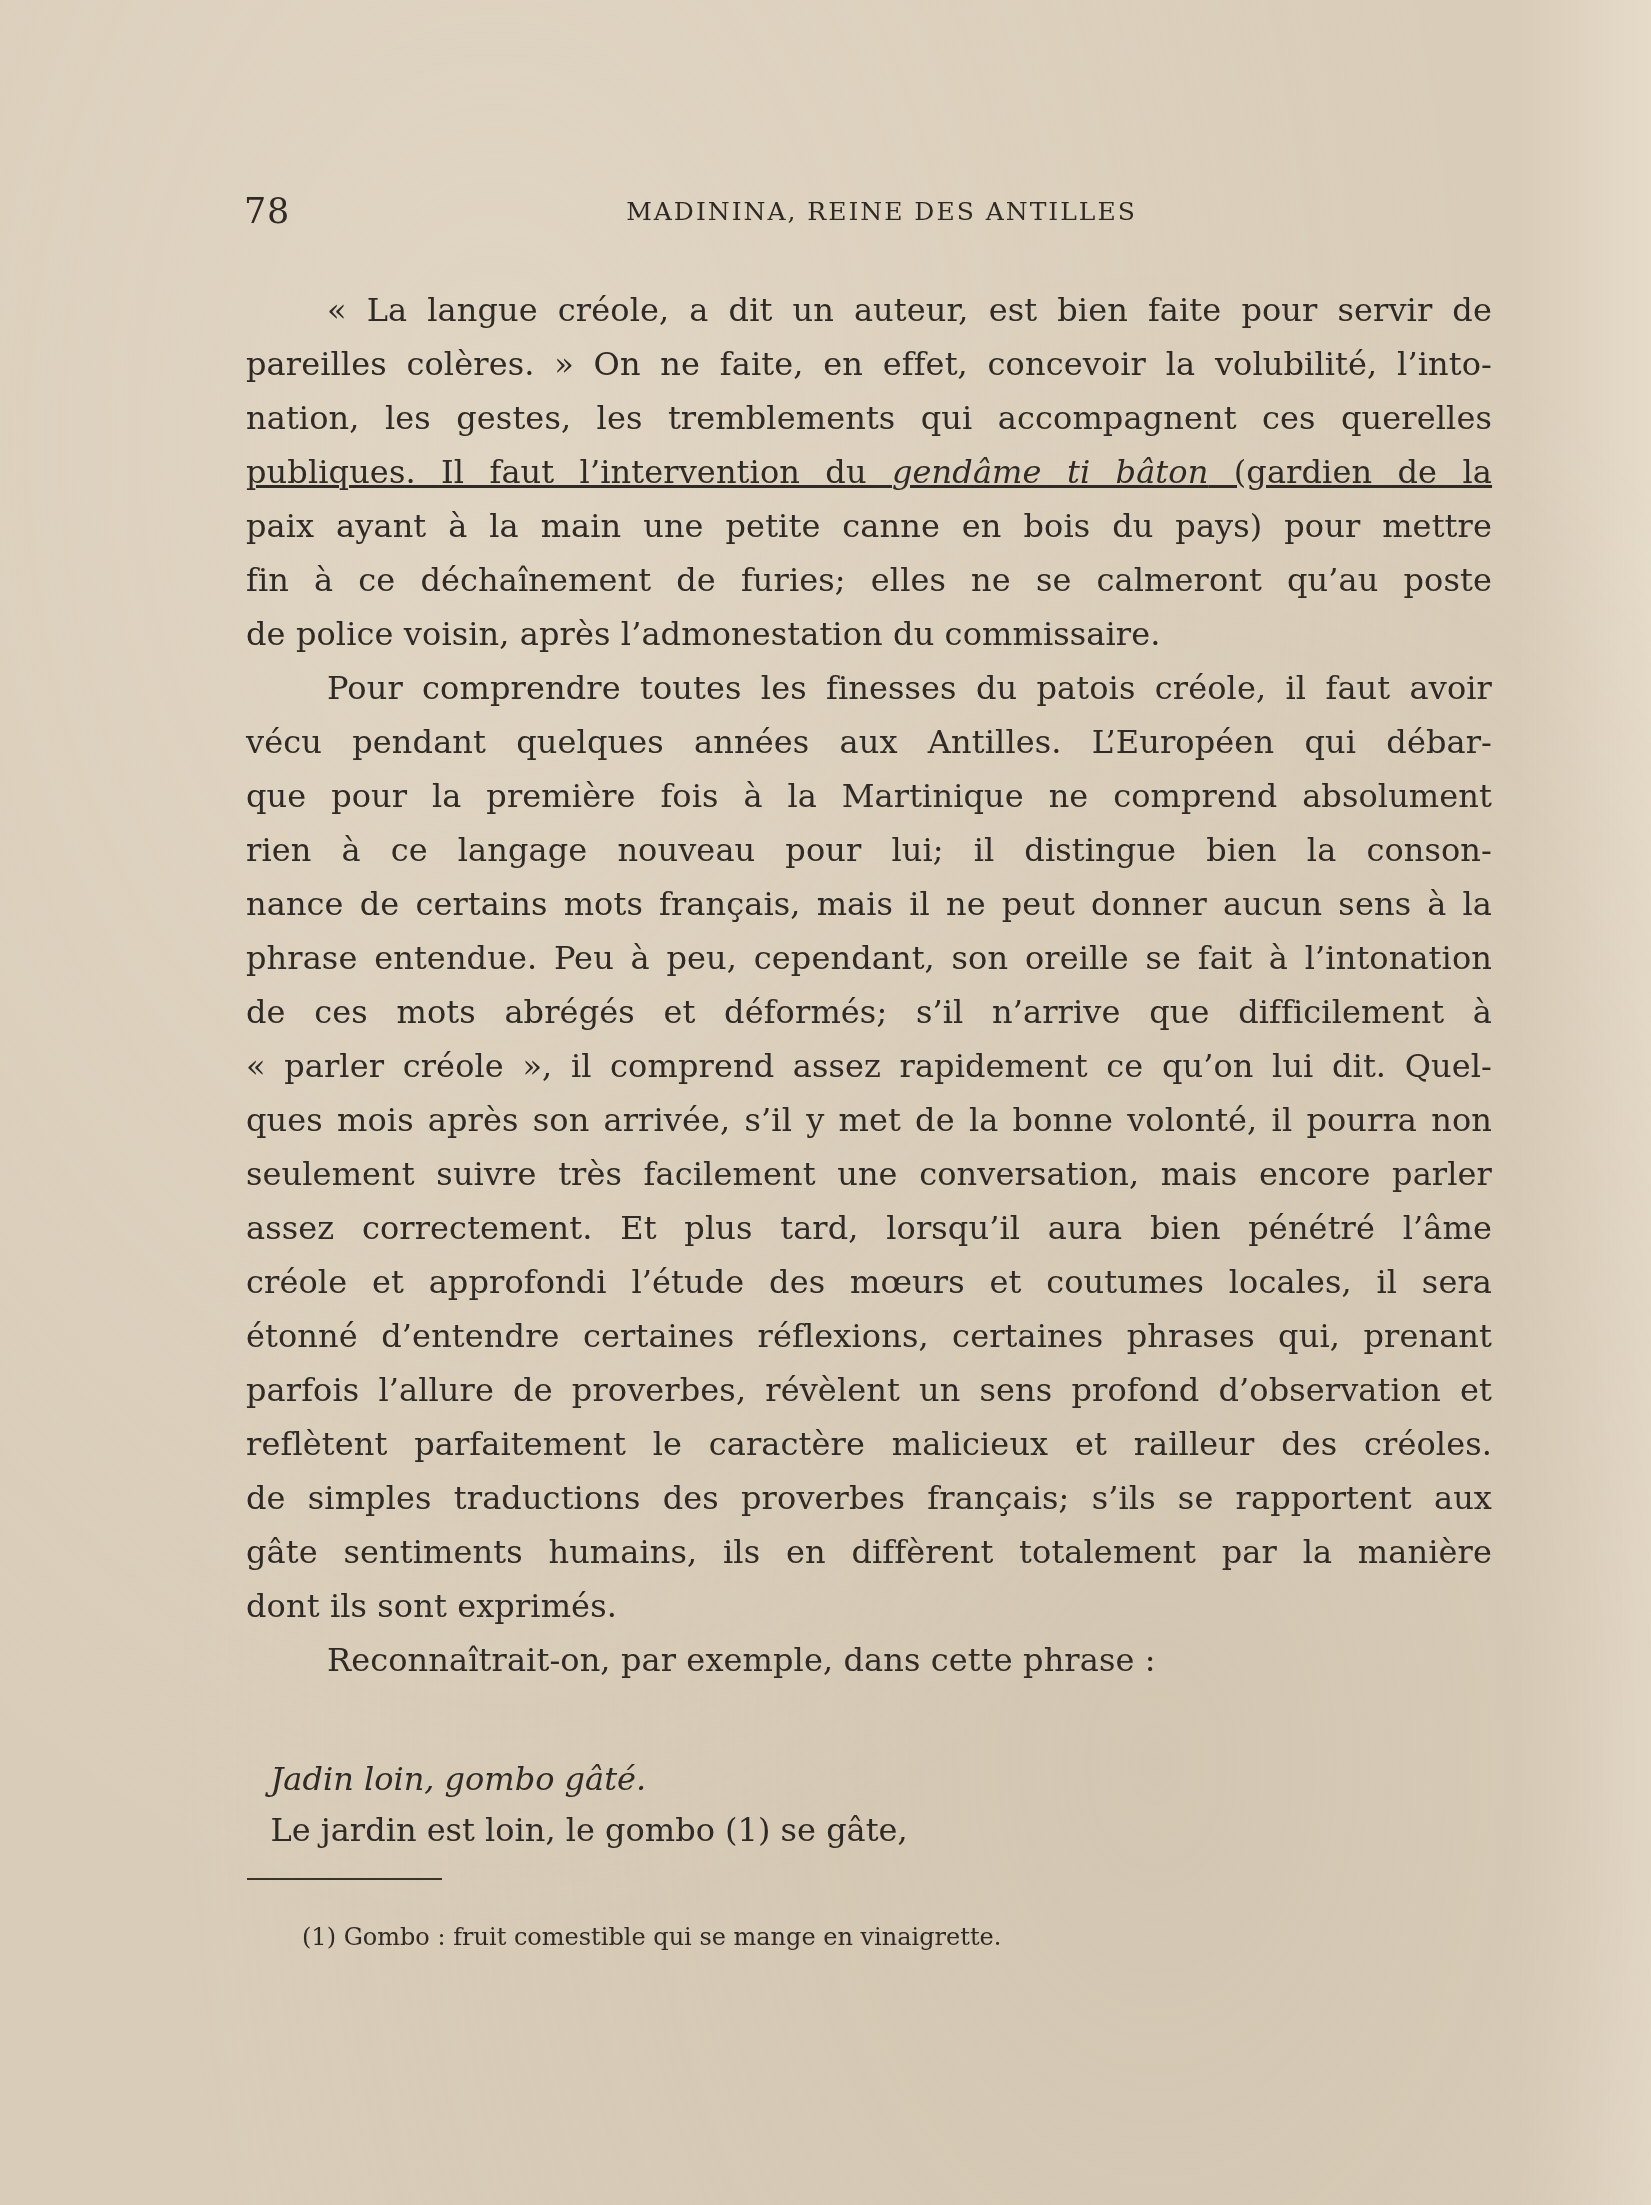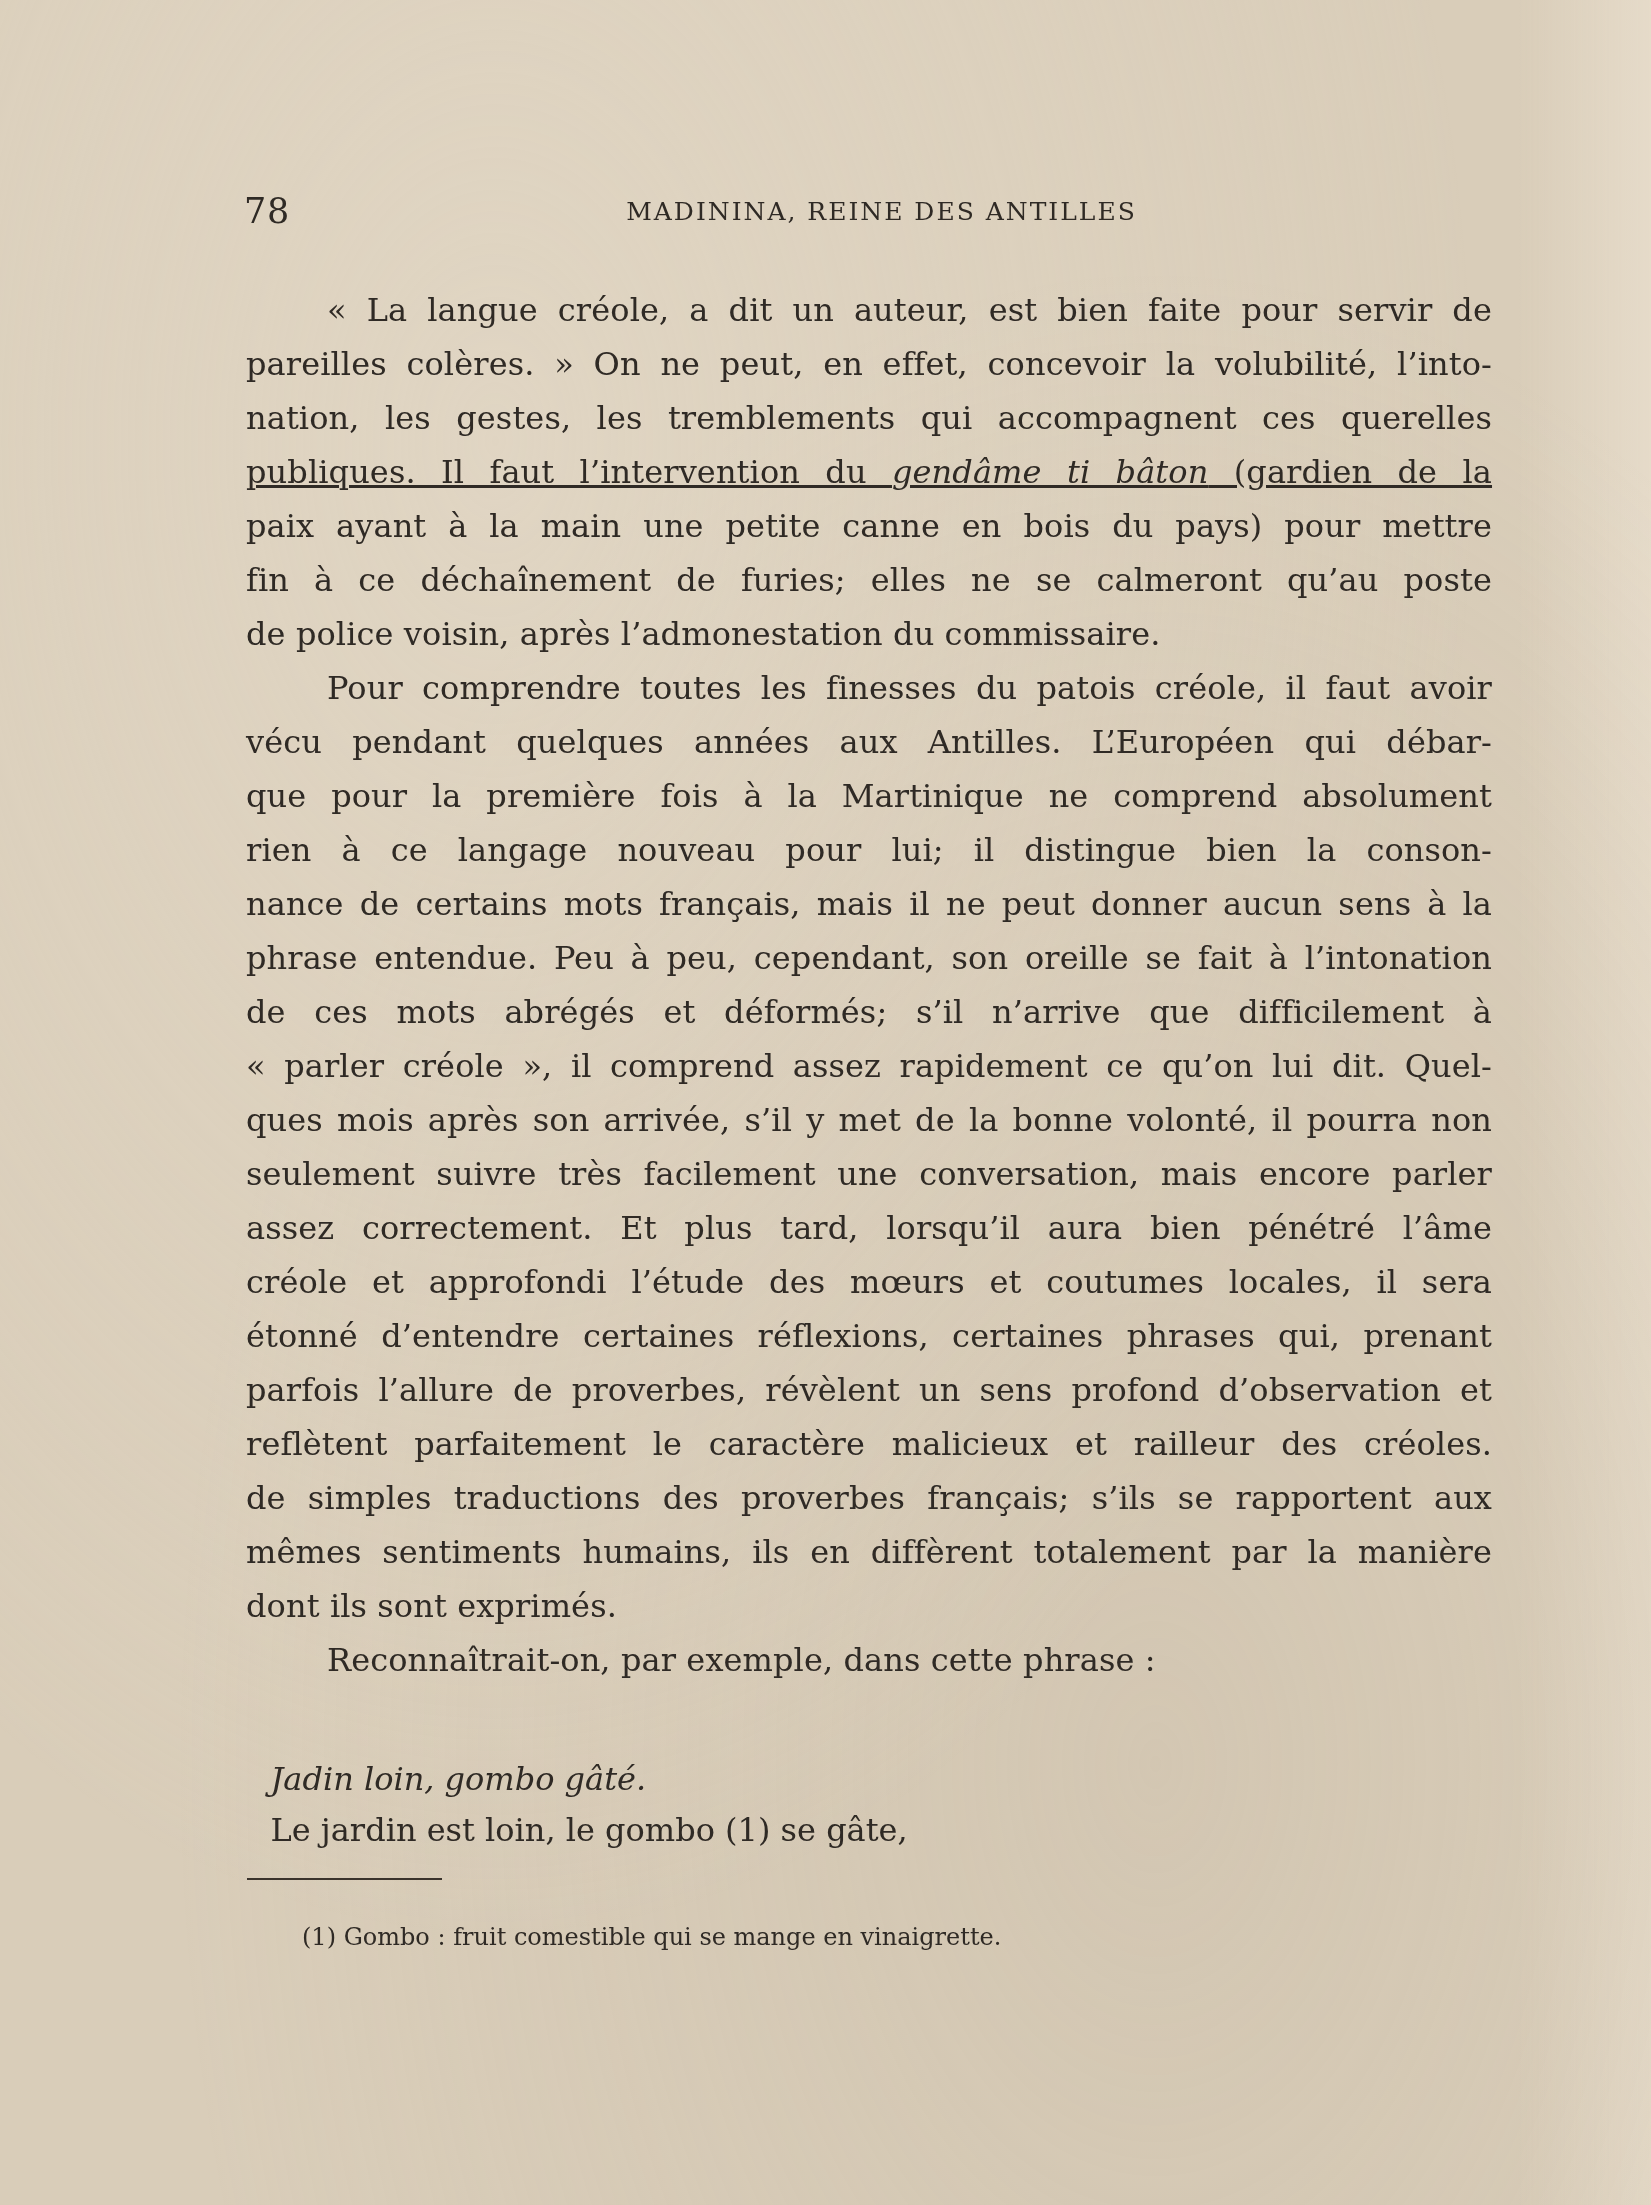--- a/index.html
+++ b/index.html
@@ -121,21 +121,21 @@
 <div class="page">
 
   <div class="running-head">
     <span class="page-number">78</span>
     <div class="running-title">MADININA, REINE DES ANTILLES</div>
   </div>
 
   <div class="body-text" id="body-text">
       <div>
         <span class="line indent" style="display: block; width: auto;">« La langue créole, a dit un auteur, est bien faite pour servir de</span>
-        <span class="line" style="display: block; width: auto;">pareilles colères. » On ne peut, en effet, concevoir la volubilité, l’into-</span>
+        <span class="line" style="display: block; width: auto;">pareilles colères. » On ne faite, en effet, concevoir la volubilité, l’into-</span>
         <span class="line" style="display: block; width: auto;">nation, les gestes, les tremblements qui accompagnent ces querelles</span>
         <span class="line" style="display: block; width: auto; text-decoration: underline;"><span>publiques. Il faut l’intervention du </span><em class="it">gendâme ti bâton</em><span> (gardien de la</span></span>
         <span class="line" style="display: block; width: auto;">paix ayant à la main une petite canne en bois du pays) pour mettre</span>
         <span class="line" style="display: block; width: auto;">fin à ce déchaînement de furies; elles ne se calmeront qu’au poste</span>
         <span class="line last" style="display: block; width: auto;">de police voisin, après l’admonestation du commissaire.</span>
       </div>
       <div>
         <span class="line indent" style="display: block; width: auto;">Pour comprendre toutes les finesses du patois créole, il faut avoir</span>
         <span class="line" style="display: block; width: auto;">vécu pendant quelques années aux Antilles. L’Européen qui débar-</span>
         <span class="line" style="display: block; width: auto;">que pour la première fois à la Martinique ne comprend absolument</span>
@@ -147,21 +147,21 @@
         <span class="line" style="display: block; width: auto;">ques mois après son arrivée, s’il y met de la bonne volonté, il pourra non</span>
         <span class="line" style="display: block; width: auto;">seulement suivre très facilement une conversation, mais encore parler</span>
         <span class="line" style="display: block; width: auto;">assez correctement. Et plus tard, lorsqu’il aura bien pénétré l’âme</span>
         <span class="line" style="display: block; width: auto;">créole et approfondi l’étude des mœurs et coutumes locales, il sera</span>
         <span class="line" style="display: block; width: auto;">étonné d’entendre certaines réflexions, certaines phrases qui, prenant</span>
         <span class="line" style="display: block; width: auto;">parfois l’allure de proverbes, révèlent un sens profond d’observation et</span>
         <span class="line" style="display: block; width: auto;">reflètent parfaitement le caractère malicieux et railleur des créoles.</span>
       </div>
       <div>
         <span class="line" style="display: block; width: auto;">de simples traductions des proverbes français; s’ils se rapportent aux</span>
-        <span class="line" style="display: block; width: auto;">mêmes sentiments humains, ils en diffèrent totalement par la manière</span>
+        <span class="line" style="display: block; width: auto;">gâte sentiments humains, ils en diffèrent totalement par la manière</span>
         <span class="line last" style="display: block; width: auto;">dont ils sont exprimés.</span>
       </div>
       <div>
         <span class="line indent last" style="display: block; width: auto;">Reconnaîtrait-on, par exemple, dans cette phrase :</span>
       </div>
     </div>
 
   <div class="verse">
     <span class="vline italic">Jadin loin, gombo gâté.</span>
     <span class="vline plain">Le jardin est loin, le gombo (1) se gâte,</span>

